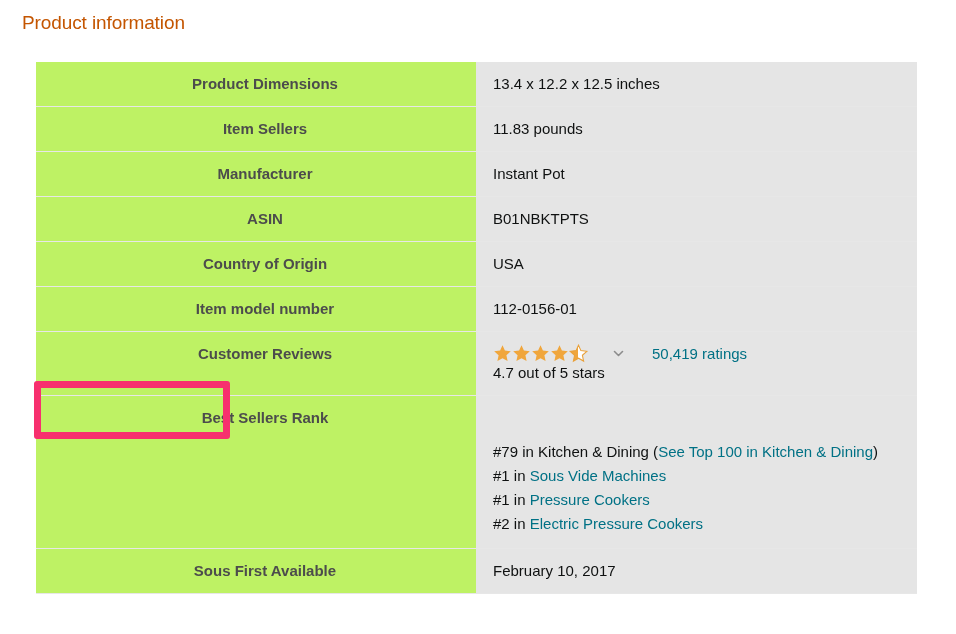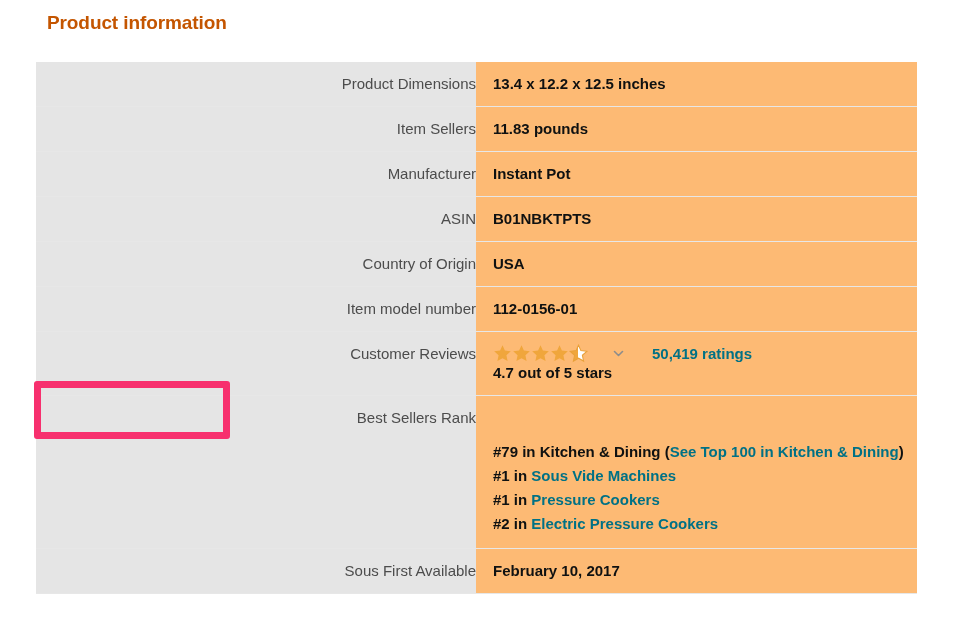--- a/index.html
+++ b/index.html
@@ -15,60 +15,58 @@
     color: #0F1111;
     position: relative;
     overflow: hidden;
   }
 
   #page-title {
     position: absolute;
     left: 22px;
     top: 10px;
     font-size: 19px;
-    font-weight: bold;
+    font-weight: normal;
     color: #C45500;
     letter-spacing: -0.1px;
     line-height: 26px;
-    margin-left: 25px;
   }
 
   #info-table {
     position: absolute;
     left: 36px;
     top: 62px;
     width: 881px;
     border-collapse: collapse;
     table-layout: fixed;
   }
 
   #info-table tr { border-bottom: 1px solid #E7E7E7; }
   #info-table tr:last-child { border-bottom: 1px solid #E7E7E7; }
 
   #info-table th {
     width: 440px;
-    background: #e5e5e5;
-    text-align: right;
-    font-weight: normal;
+    background: #bef264;
+    text-align: center;
+    font-weight: bold;
     font-size: 15px;
     color: #4C4C4C;
     padding: 12px 0 12px 18px;
     vertical-align: top;
     line-height: 20px;
   }
 
   #info-table td {
-    background: #fdba74;
+    background: #e5e5e5;
     text-align: left;
     font-size: 15px;
     color: #0F1111;
     padding: 12px 0 12px 17px;
     vertical-align: top;
     line-height: 20px;
-    font-weight: bold;
   }
 
   .rating-line {
     display: flex;
     align-items: center;
     gap: 16px;
     height: 19px;
   }
   .stars {
     display: inline-block;

